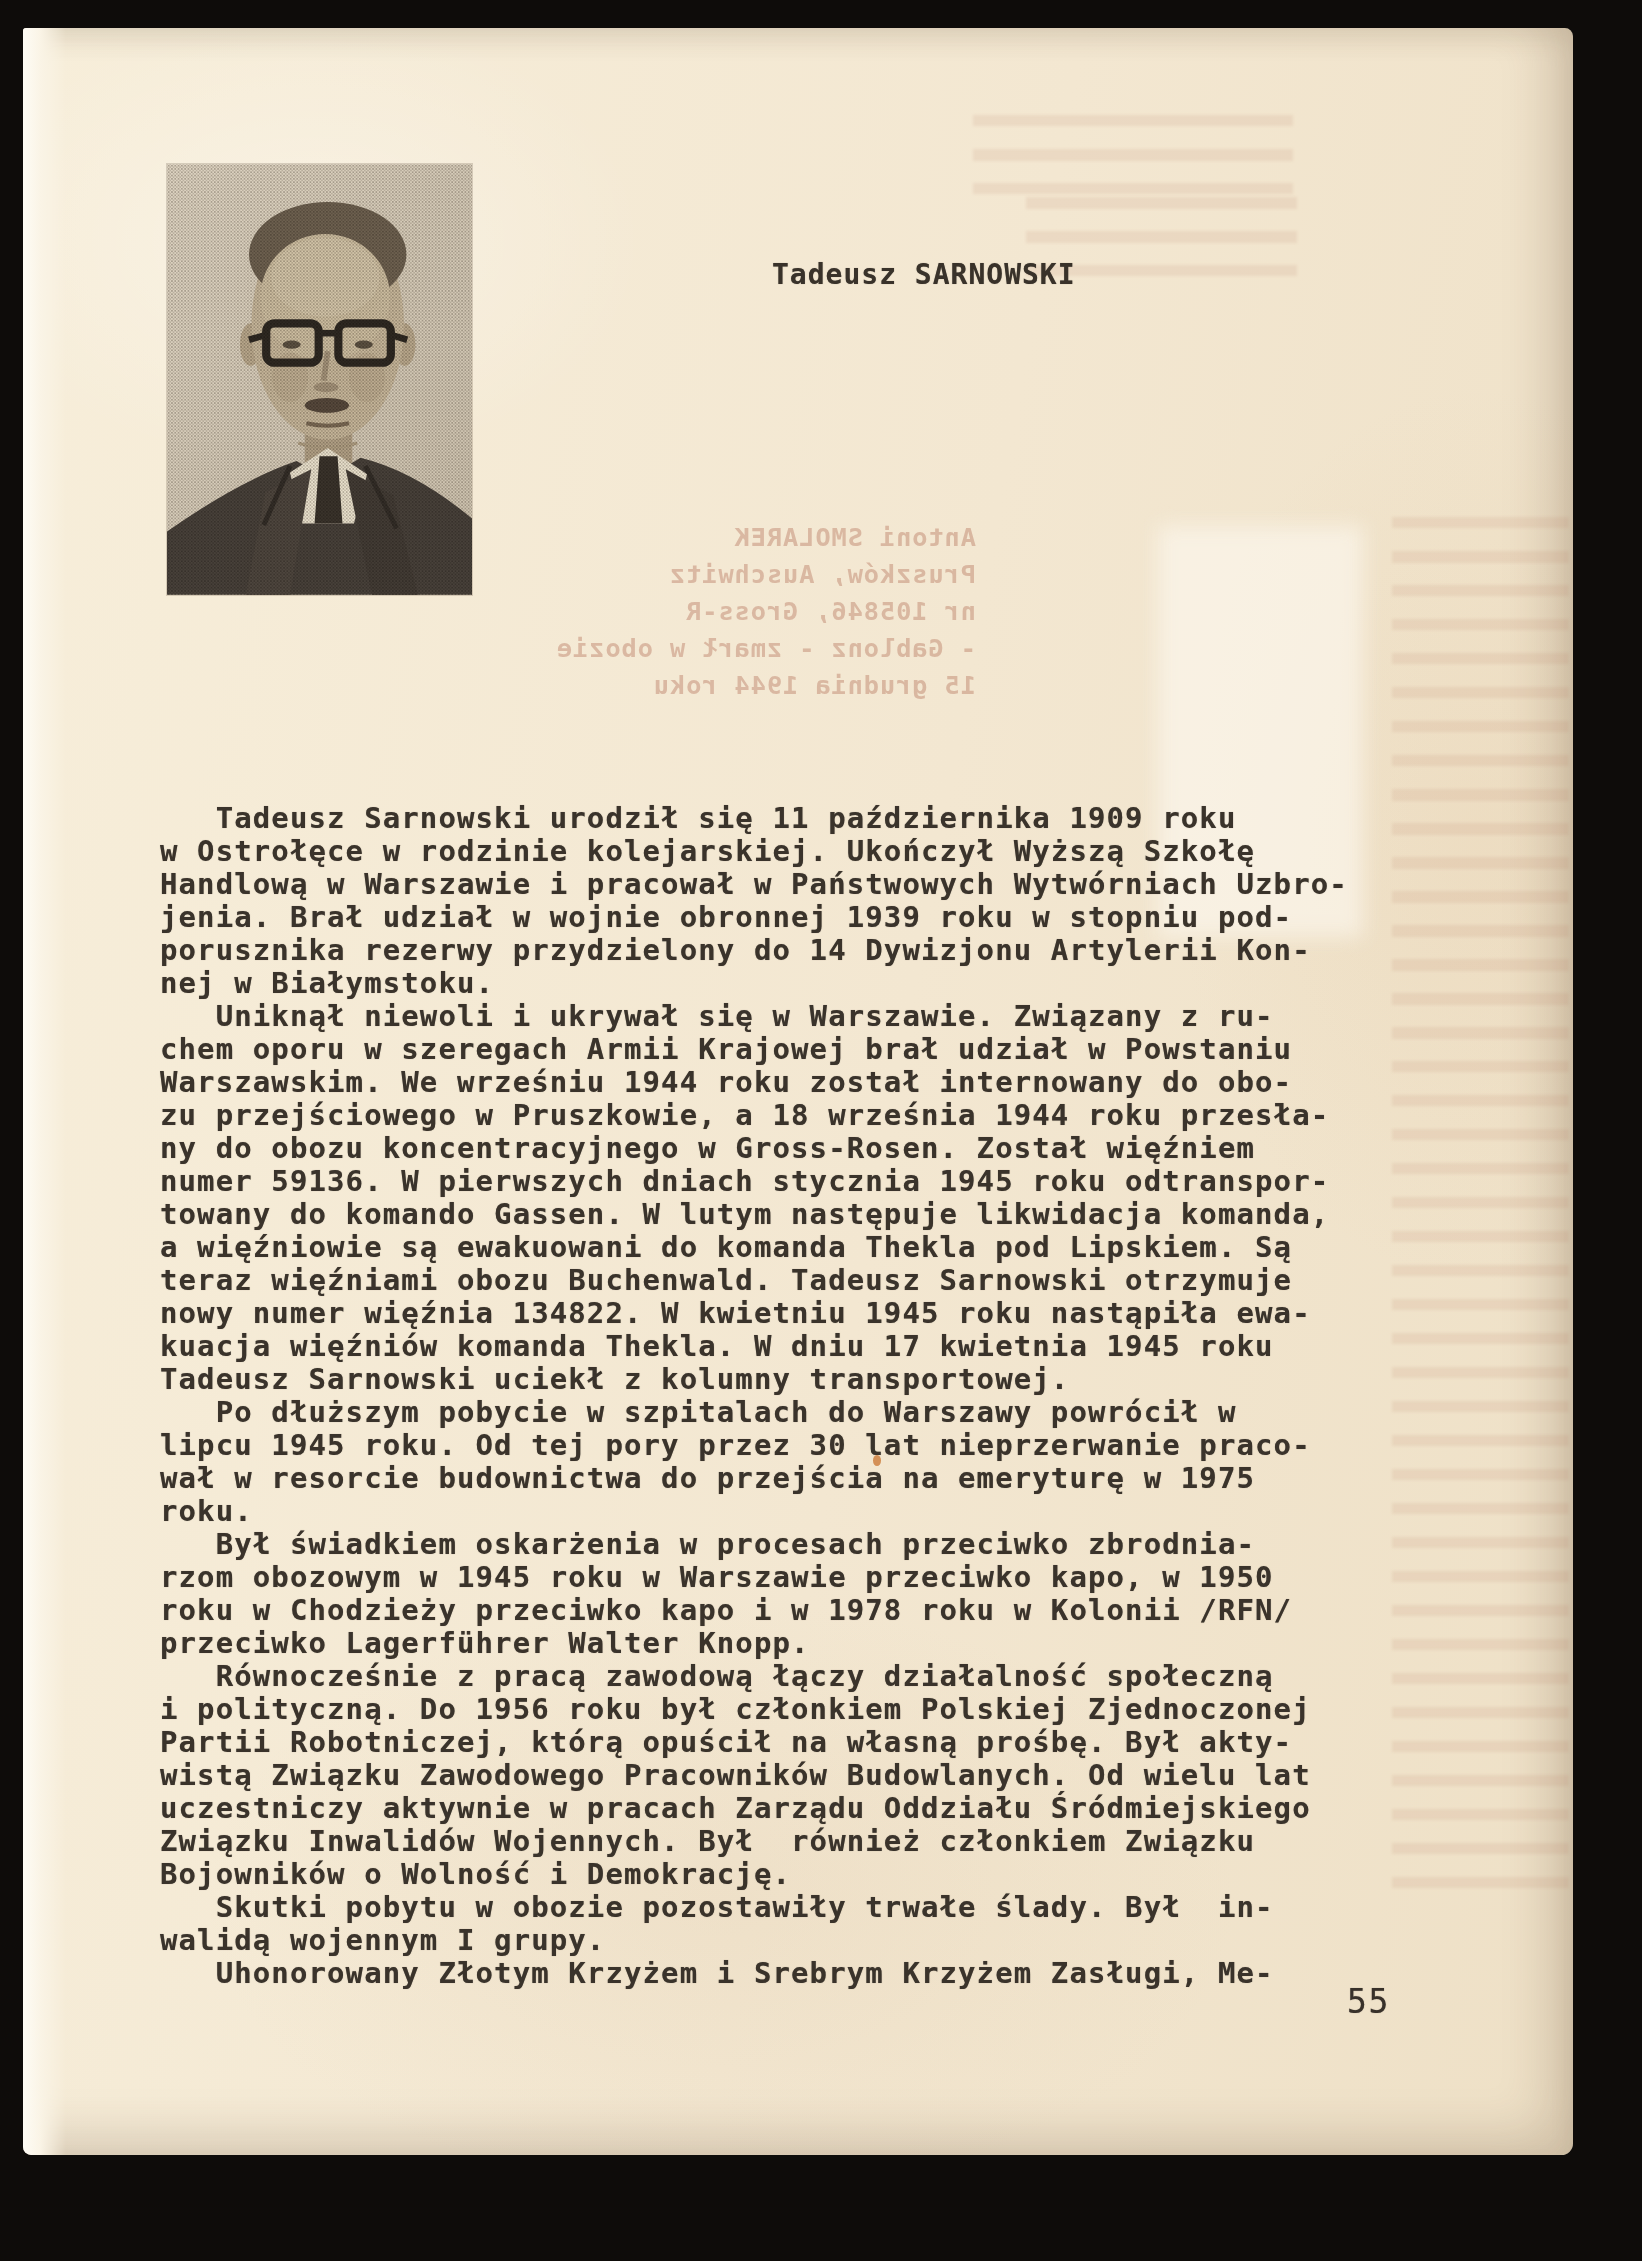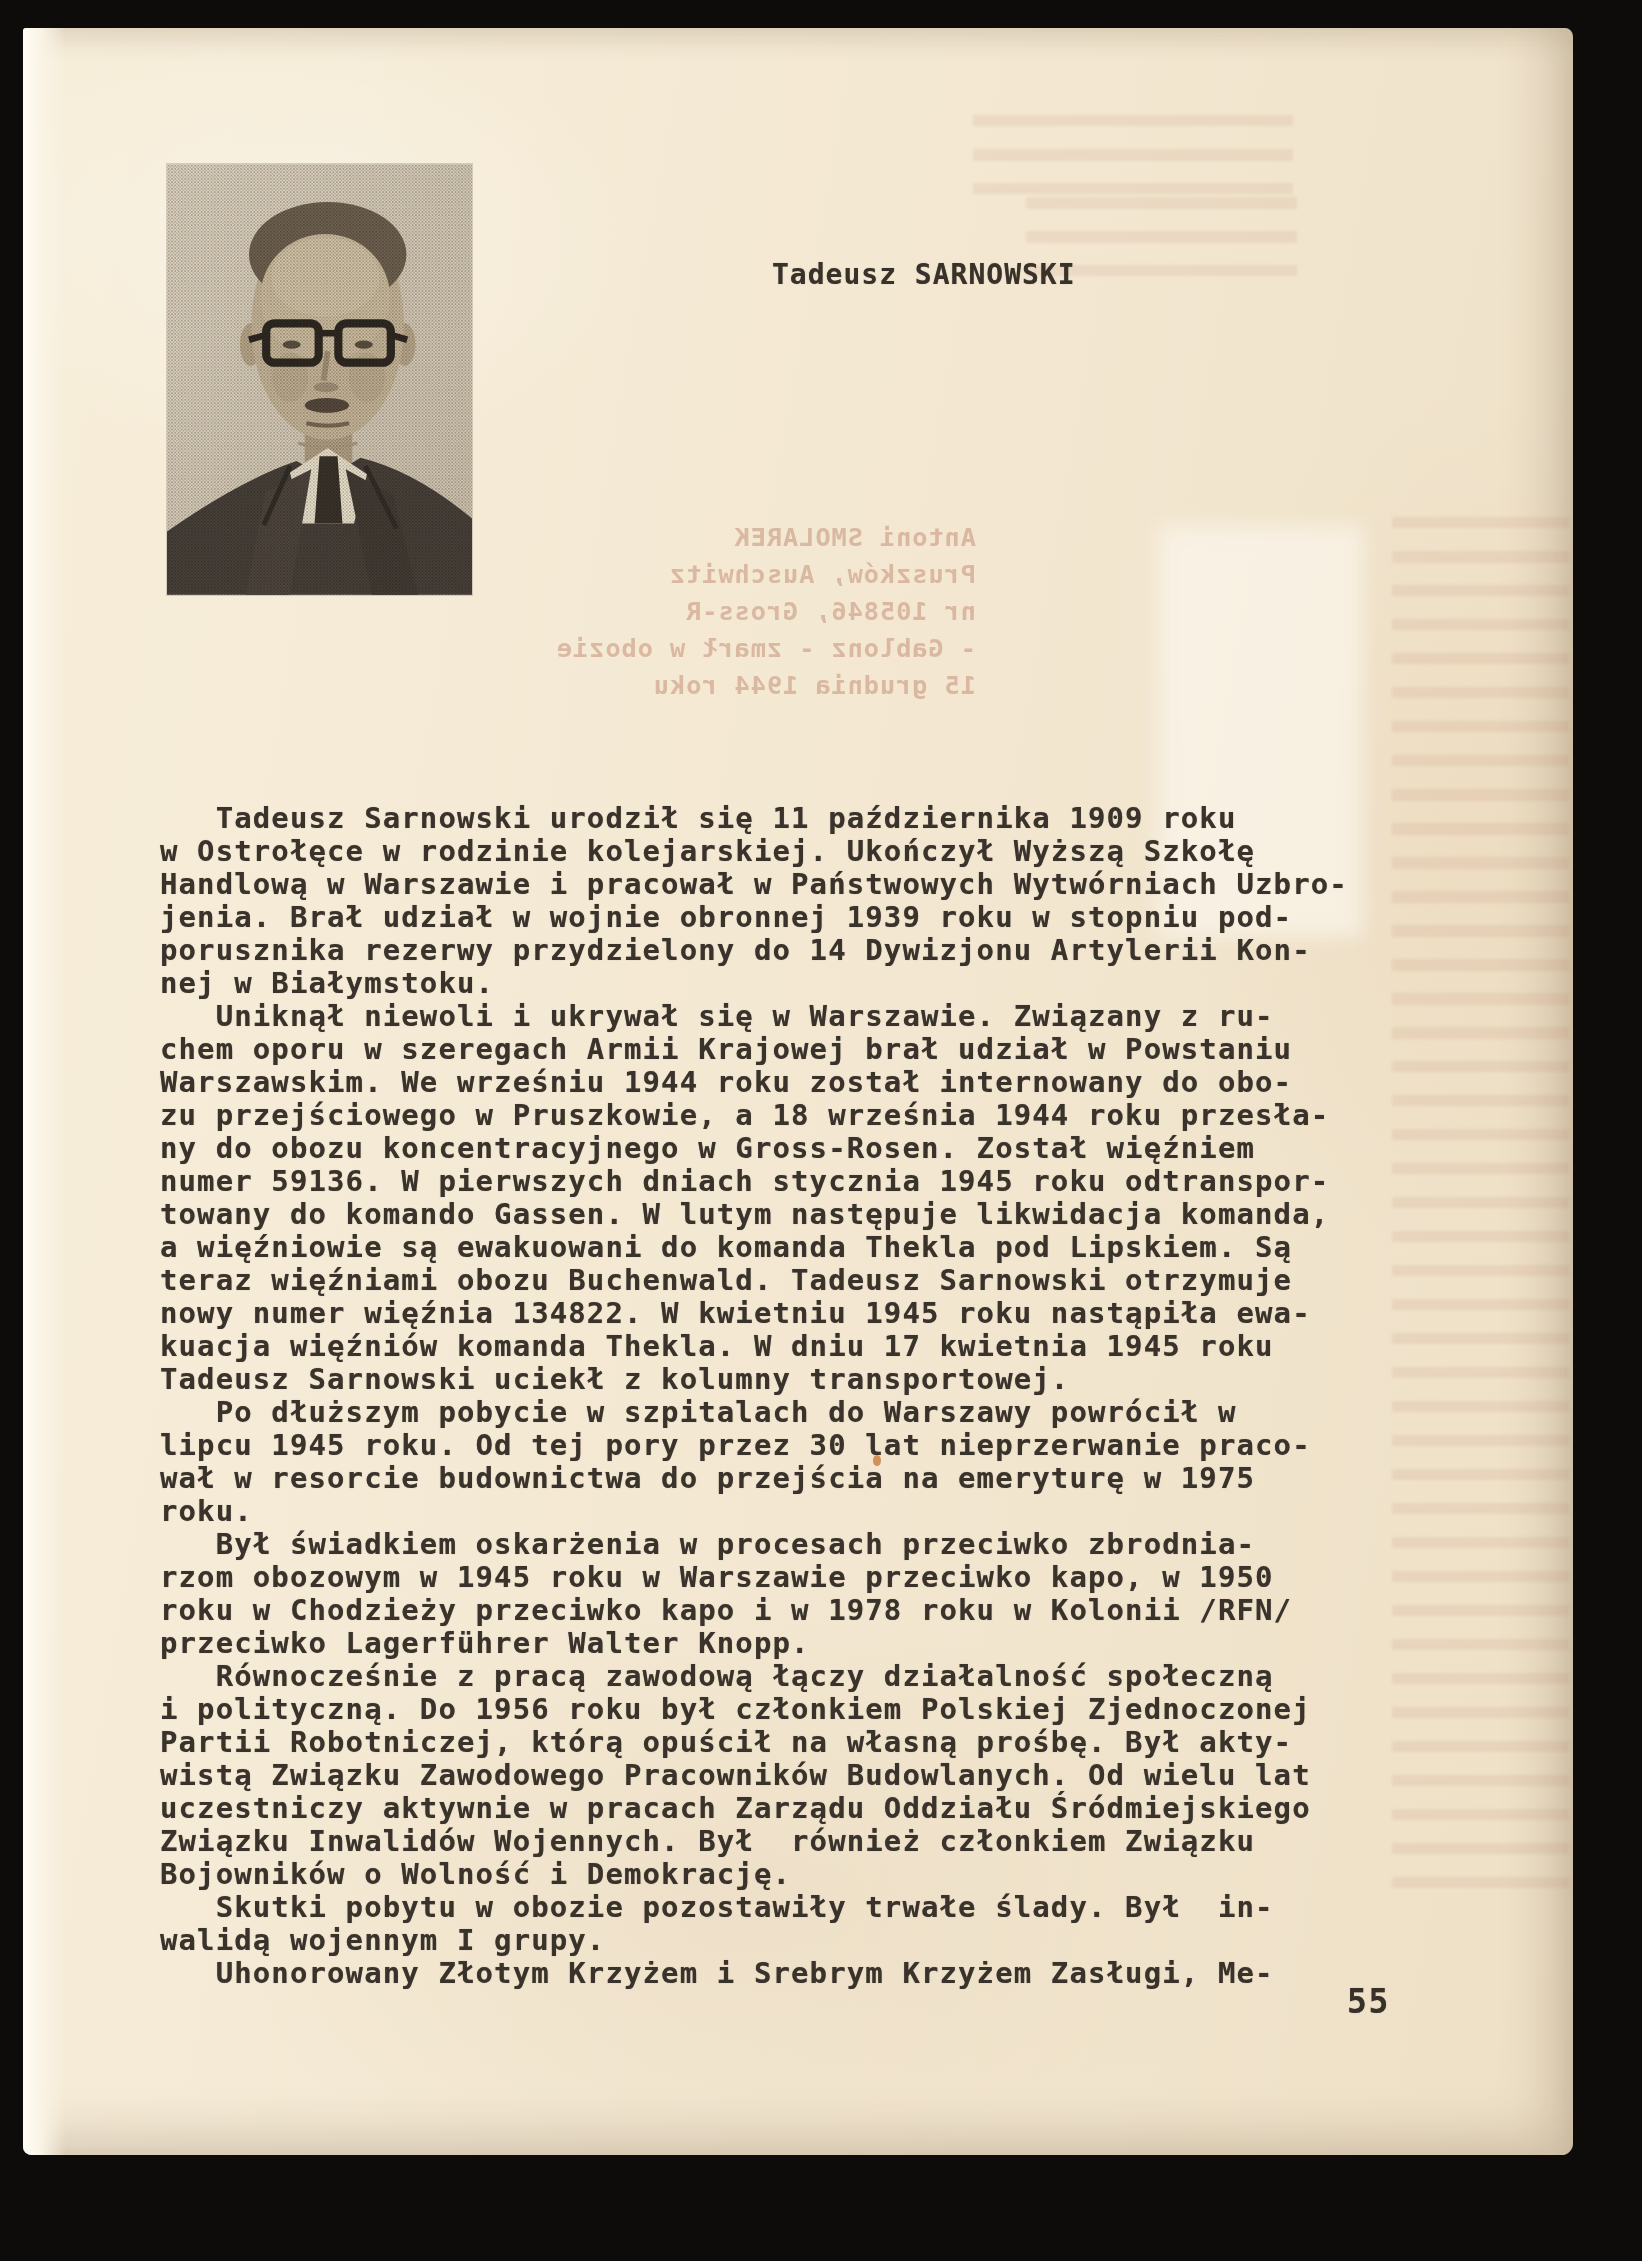--- a/index.html
+++ b/index.html
@@ -39,21 +39,21 @@
         background-size:3.3px 3.3px;
         background-position:0 0,1.6px 1.6px;}
   .bio-header{position:absolute;left:749px;top:159px;
         font-size:28px;font-weight:bold;line-height:35px;letter-spacing:1px;
         color:#39322a;text-shadow:0 0 0.8px rgba(57,50,42,0.55);white-space:pre;}
   .bio-body{position:absolute;left:137px;top:755px;
         font-size:29px;font-weight:bold;line-height:33px;letter-spacing:1.1px;
         color:#3a332b;text-shadow:0 0 0.8px rgba(58,51,43,0.5);white-space:pre;margin-top:19px;}
   .tline{white-space:pre;}
   .pageno{position:absolute;left:1324px;top:1954px;
-        font-size:33px;font-weight:bold;letter-spacing:1.6px;color:#38312a;
+        font-size:33px;font-weight:normal;letter-spacing:1.6px;color:#38312a;
         text-shadow:0 0 0.8px rgba(56,49,42,0.6);}
   .speck{position:absolute;left:850px;top:1427px;width:8.2px;height:10.7px;border-radius:50%;
         background:#c9732e;opacity:0.75;}
 </style>
 </head>
 <body>
 
 <div class="stage">
   <div class="page">
     <div class="page-edge"></div>

